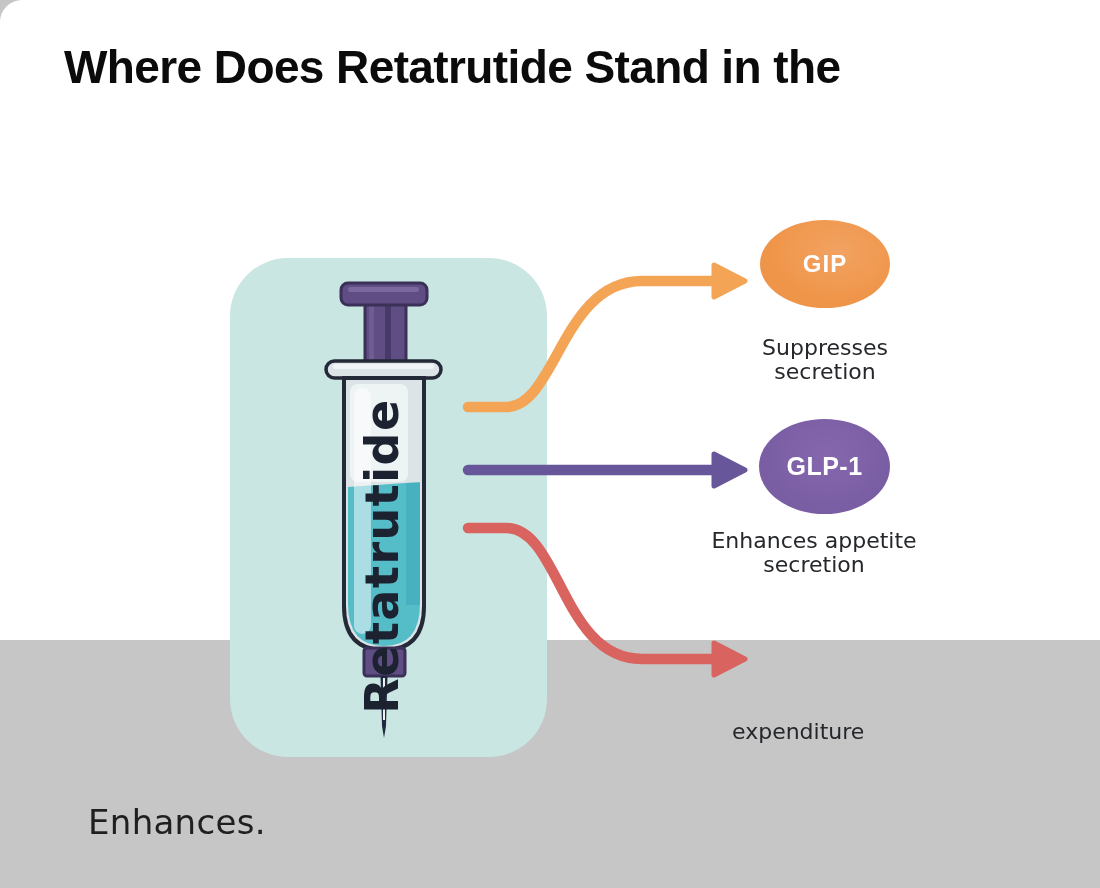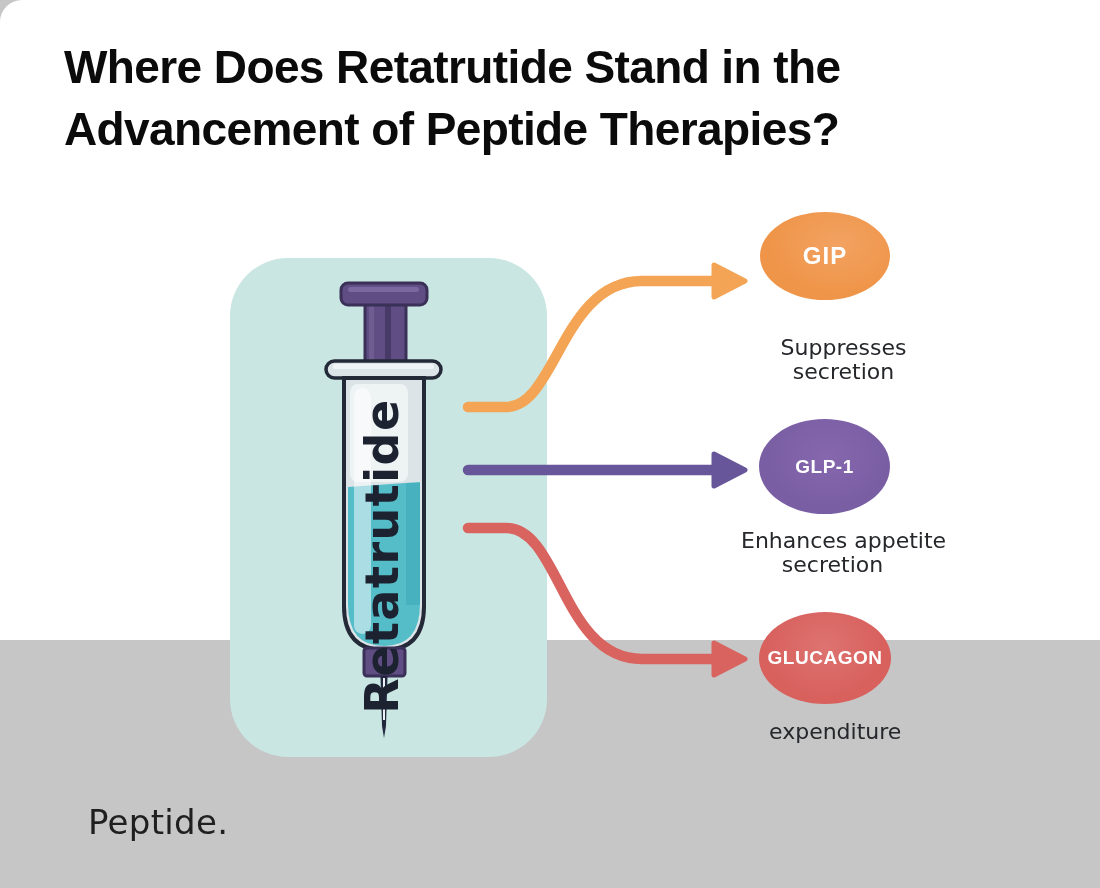--- a/index.html
+++ b/index.html
@@ -38,45 +38,45 @@
     position: absolute;
     border-radius: 50%;
     display: flex;
     align-items: center;
     justify-content: center;
     color: #ffffff;
     font-family: "Liberation Sans", sans-serif;
     font-weight: bold;
   }
   .bubble-gip {
-    left: 760px; top: 212px; width: 130px; height: 88px;
+    left: 760px; top: 220px; width: 130px; height: 88px;
     background: radial-gradient(ellipse at 60% 36%, #f2a262 0%, #ef9549 62%);
     font-size: 24px; letter-spacing: 1px;
   }
   .bubble-glp1 {
     left: 759px; top: 419px; width: 131px; height: 95px;
     background: radial-gradient(ellipse at 52% 40%, #8667ae 0%, #7a5ea4 62%);
-    font-size: 19px; letter-spacing: 0.5px;
+    font-size: 25px; letter-spacing: 0.5px;
   }
   .bubble-glucagon {
     left: 759px; top: 612px; width: 132px; height: 92px;
     background: radial-gradient(ellipse at 50% 38%, #dd7370 0%, #d8615e 62%);
     font-size: 19px; letter-spacing: 0.5px;
   }
 
   
   .caption {
     position: absolute;
     font-family: "DejaVu Sans", "Liberation Sans", sans-serif;
     font-size: 22px;
     line-height: 23.5px;
     color: #25272b;
     text-align: center;
   }
-  .caption span { display: block; white-space: nowrap; margin-left: 37px; }
+  .caption span { display: block; white-space: nowrap; }
   .caption-gip { left: 725px; top: 336px; width: 200px; }
   .caption-glp1 { left: 704px; top: 529px; width: 220px; }
   .caption-glucagon { left: 732px; top: 720px; width: 220px; text-align: left; }
 
   
   .brand {
     position: absolute;
     left: 88px; top: 802px;
     font-family: "DejaVu Sans", "Liberation Sans", sans-serif;
     font-size: 34px;
@@ -85,21 +85,20 @@
     color: #1f1f1f;
   }
 </style>
 </head>
 <body>
 
 <div class="page">
 
   <h1 class="title">
     <span class="title-line">Where Does Retatrutide Stand in the</span>
-    <span class="title-line">Advancement of Peptide Therapies?</span>
   </h1>
 
   <svg class="art" width="1100" height="888" viewBox="0 0 1100 888">
 
     <rect x="230" y="258" width="317" height="499" rx="58" fill="#c9e6e2"></rect>
 
     <g>
       <path d="M468,407 H506 C556,407 562,281 642,281 H712" fill="none" stroke="#f4a455" stroke-width="10.5" stroke-linecap="round"></path>
       <polygon points="714,265 745,281 714,297" fill="#f4a455" stroke="#f4a455" stroke-width="5" stroke-linejoin="round"></polygon>
     </g>
@@ -141,31 +140,28 @@
       <text x="384" y="570" transform="rotate(-90 384 556)" text-anchor="middle" font-family="DejaVu Sans, Liberation Sans, sans-serif" font-size="46" font-weight="bold" letter-spacing="1.5" fill="#1c2230">Retatrutide</text>
     </g>
   </svg>
 
   <div class="bubble bubble-gip">
     <span>GIP</span>
   </div>
   <div class="bubble bubble-glp1">
     <span>GLP-1</span>
   </div>
-  <div class="bubble bubble-glucagon">
-    <span>GLUCAGON</span>
-  </div>
 
   <div class="caption caption-gip">
     <span>Suppresses</span>
     <span>secretion</span>
   </div>
   <div class="caption caption-glp1">
     <span>Enhances appetite</span>
     <span>secretion</span>
   </div>
   <div class="caption caption-glucagon">
     <span>expenditure</span>
   </div>
 
-  <div class="brand">Peptide.</div>
+  <div class="brand">Enhances.</div>
 
 </div>
 
 </body></html>

